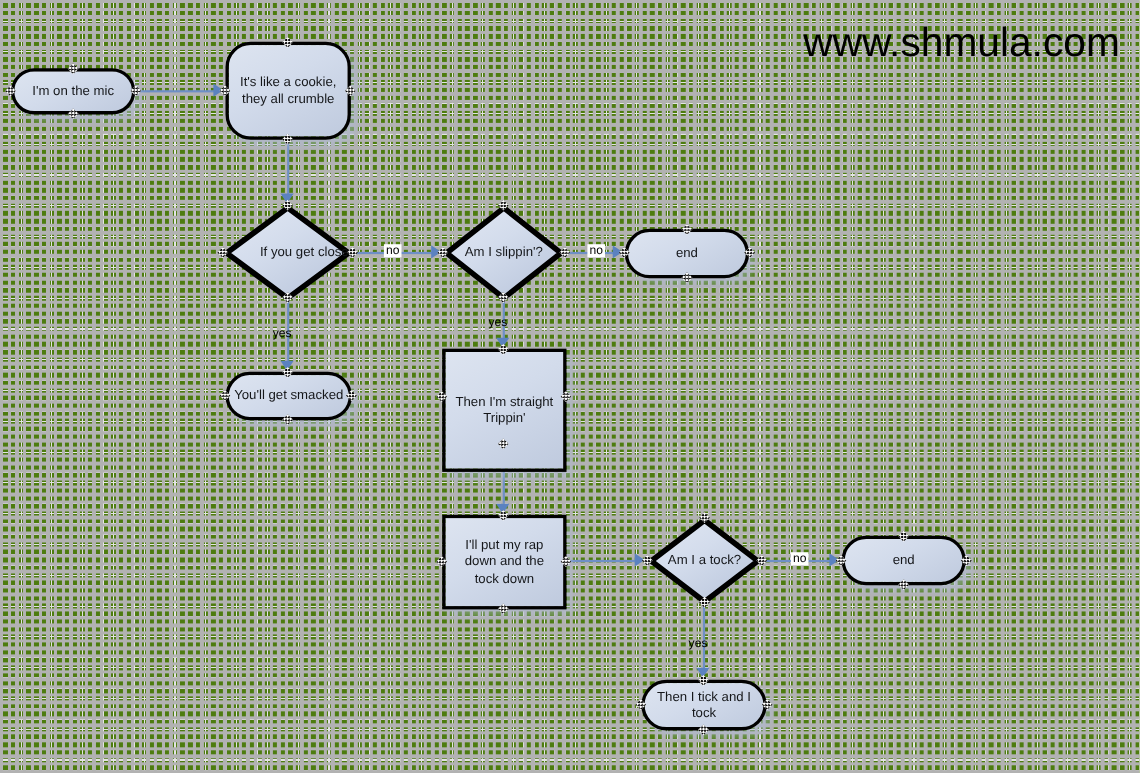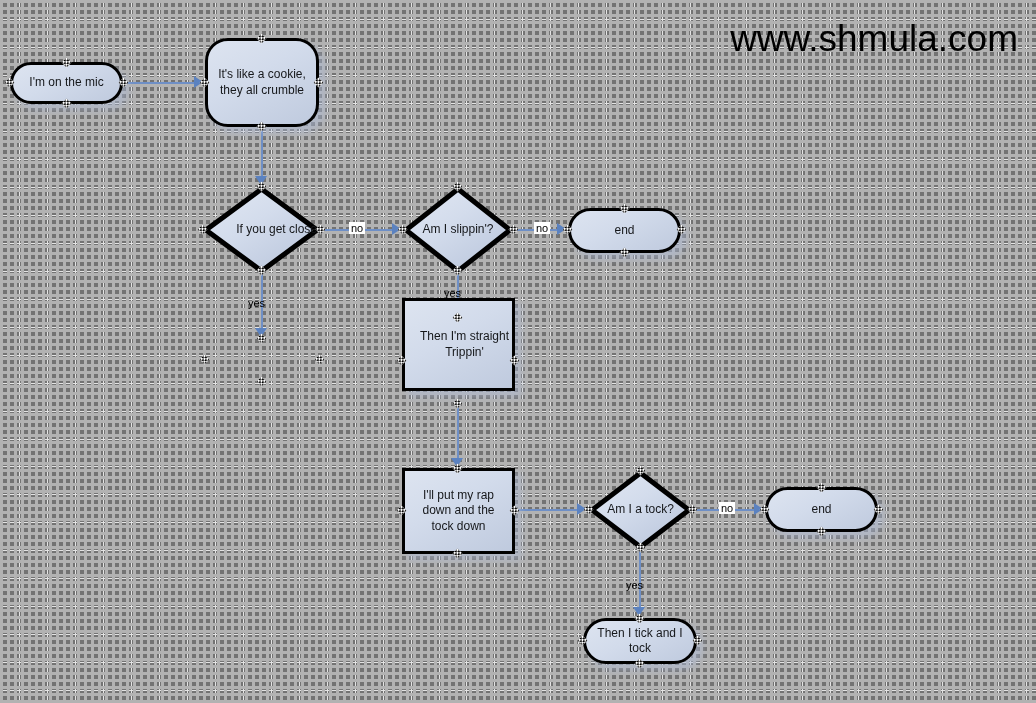--- a/index.html
+++ b/index.html
@@ -5,21 +5,21 @@
   html, body {
     margin: 0;
     padding: 0;
     background: #ffffff;
   }
   #canvas {
     position: relative;
     width: 1036px;
     height: 703px;
     overflow: hidden;
-    background-color: #737373;
+    background-color: #4d7c0f;
     background-image:
       
       repeating-linear-gradient(to bottom,
         #b9b9b9 0px, #b9b9b9 3px, rgba(255,255,255,0) 3px, rgba(255,255,255,0) 6px),
       
       repeating-linear-gradient(to right,
         #b9b9b9 0px, #b9b9b9 3px, rgba(255,255,255,0) 3px, rgba(255,255,255,0) 6px),
       
       repeating-linear-gradient(to bottom,
         #dcdcdc 0px, #dcdcdc 1px, rgba(255,255,255,0) 1px, rgba(255,255,255,0) 4px),
@@ -267,20 +267,23 @@
       </defs>
       <polygon points="58.5,3 114,44 58.5,85 3,44" fill="url(#gdiam1)" stroke="#000000" stroke-width="5"></polygon>
     </svg>
     <span class="label">If you get close</span>
   </div>
   <div class="handle" style="left:258px; top:183px;"></div>
   <div class="handle" style="left:258px; top:267px;"></div>
   <div class="handle" style="left:199px; top:226px;"></div>
   <div class="handle" style="left:317px; top:226px;"></div>
 
+  <div class="node round" style="left:205px; top:338px; width:115px; height:44px;">
+    <span class="label">You'll get smacked</span>
+  </div>
   <div class="handle" style="left:258px; top:335px;"></div>
   <div class="handle" style="left:258px; top:378px;"></div>
   <div class="handle" style="left:201px; top:356px;"></div>
   <div class="handle" style="left:316px; top:356px;"></div>
 
   <div class="node diamond" style="left:403px; top:186px; width:110px; height:88px;">
     <svg class="dshape" viewBox="0 0 110 88" preserveAspectRatio="none">
       <defs>
         <linearGradient id="gdiam2" x1="0" y1="0" x2="0.85" y2="1">
           <stop offset="0%" stop-color="#e2e8f3"></stop>
@@ -298,21 +301,21 @@
   <div class="handle" style="left:510px; top:226px;"></div>
 
   <div class="node round" style="left:568px; top:208px; width:113px; height:45px;">
     <span class="label">end</span>
   </div>
   <div class="handle" style="left:621px; top:205px;"></div>
   <div class="handle" style="left:621px; top:249px;"></div>
   <div class="handle" style="left:564px; top:226px;"></div>
   <div class="handle" style="left:678px; top:226px;"></div>
 
-  <div class="node rect" style="left:402px; top:298px; width:113px; height:93px;justify-content:flex-end;">
+  <div class="node rect" style="left:402px; top:317px; width:113px; height:112px;">
     <span class="label" style="white-space:pre-line;">Then I'm straight
 Trippin'</span>
   </div>
   <div class="handle" style="left:454px; top:314px;"></div>
   <div class="handle" style="left:454px; top:400px;"></div>
   <div class="handle" style="left:398px; top:357px;"></div>
   <div class="handle" style="left:511px; top:357px;"></div>
 
   <div class="node rect" style="left:402px; top:468px; width:113px; height:86px;">
     <span class="label" style="white-space:pre-line;">I'll put my rap

